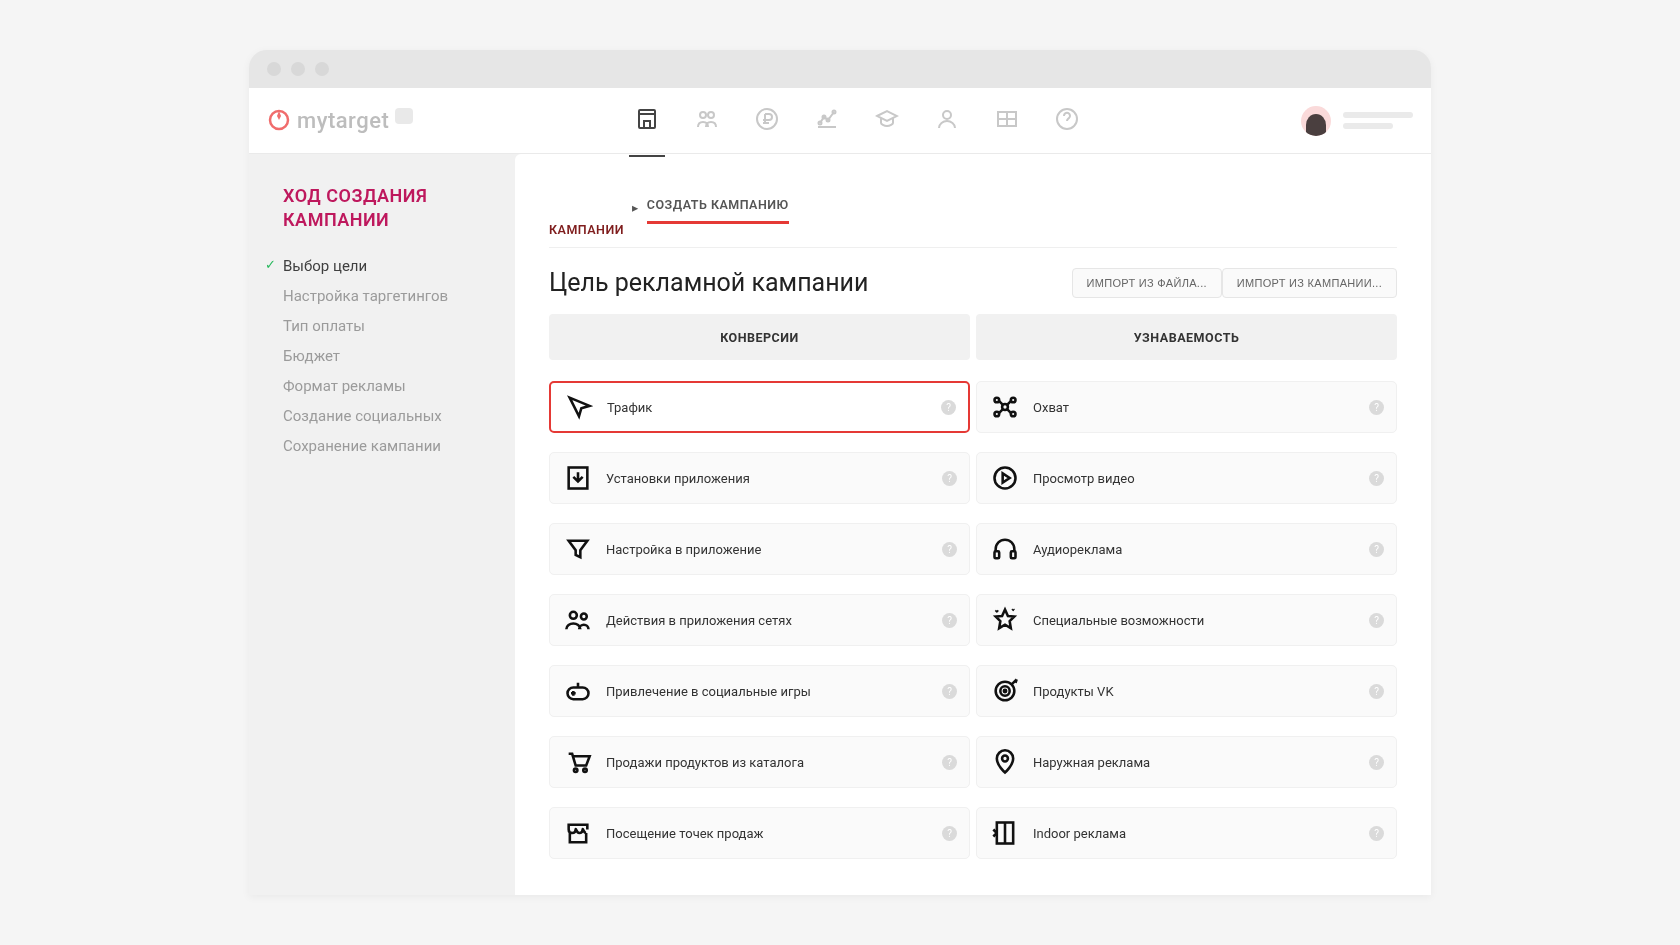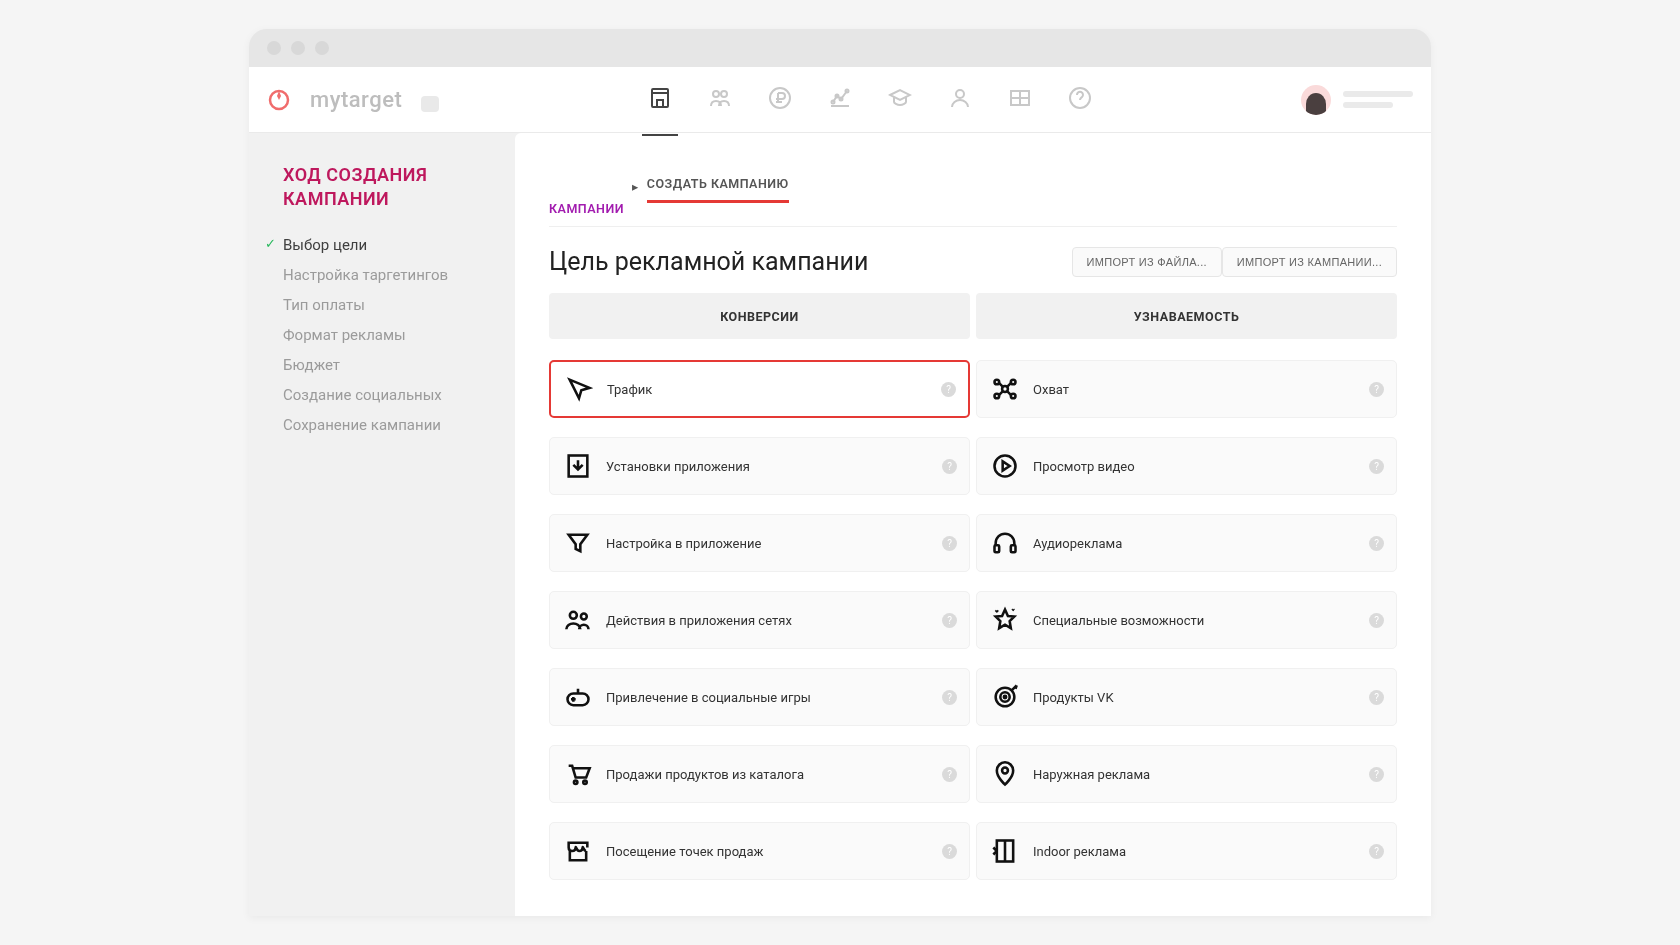--- a/index.html
+++ b/index.html
@@ -38,22 +38,22 @@
   .topbar {
     height: 66px;
     background: #FFFFFF;
     display: flex;
     align-items: center;
     padding: 0 18px;
     border-bottom: 1px solid #EAEAEA;
   }
   .logo {
     display: flex;
-    align-items: flex-end;
-    gap: 19px;
+    align-items: flex-start;
+    gap: 6px;
   }
   .logo-text {
     font-size: 22px;
     font-weight: 500;
     color: #BDBDBD;
     letter-spacing: 0.5px;
   }
   .logo-vk {
     width: 18px; height: 16px;
     border-radius: 4px;
@@ -145,21 +145,21 @@
   }
   .breadcrumb {
     font-size: 12.5px;
     letter-spacing: 0.5px;
     color: #555;
     display: flex;
     align-items: center;
     gap: 8px;
     margin-bottom: 4px;
   }
-  .breadcrumb .link { color: #a21caf; font-weight: 600; cursor: pointer; margin-top: 44px; }
+  .breadcrumb .link { color: #7f1d1d; font-weight: 600; cursor: pointer; margin-top: 44px; }
   .breadcrumb .sep { color: #555; }
   .breadcrumb .current { color: #555; font-weight: 600; position: relative; padding-bottom: 6px; }
   .breadcrumb .current::after {
     content:""; position:absolute; left:0; right:0; bottom:-6px; height:3px; background:#E53935;
   }
   .bc-divider { height:1px; background:#EFEFEF; margin-top:10px; margin-bottom: 20px; }
   .page-header {
     display: flex;
     align-items: flex-start;
     justify-content: space-between;
@@ -203,21 +203,21 @@
     font-size: 12.5px;
     font-weight: 700;
     letter-spacing: 0.5px;
     color: #333;
     margin-bottom: 2px;
   }
   .goal-card {
     background: #FAFAFA;
     border: 1px solid #F0F0F0;
     border-radius: 5px;
-    height: 58px;
+    height: 52px;
     display: flex;
     align-items: center;
     padding: 0 14px;
     gap: 14px;
     cursor: pointer;
     position: relative;
   }
   .goal-card.selected {
     background: #FFF;
     border: 2px solid #E53935;
@@ -328,22 +328,22 @@
       </div>
     </div>
 
     <div class="content-wrap">
       <aside class="sidebar">
         <div class="sidebar-title">ХОД СОЗДАНИЯ КАМПАНИИ</div>
         <ul class="side-list" id="side-list">
             <li class="side-item active">Выбор цели</li>
             <li class="side-item">Настройка таргетингов</li>
             <li class="side-item">Тип оплаты</li>
+            <li class="side-item">Бюджет</li>
             <li class="side-item">Формат рекламы</li>
-            <li class="side-item">Бюджет</li>
             <li class="side-item">Создание социальных</li>
             <li class="side-item">Сохранение кампании</li>
           </ul>
       </aside>
 
       <main class="main-panel">
         <div class="breadcrumb">
           <span class="link">КАМПАНИИ</span>
           <span class="sep">▸</span>
           <span class="current">СОЗДАТЬ КАМПАНИЮ</span>

